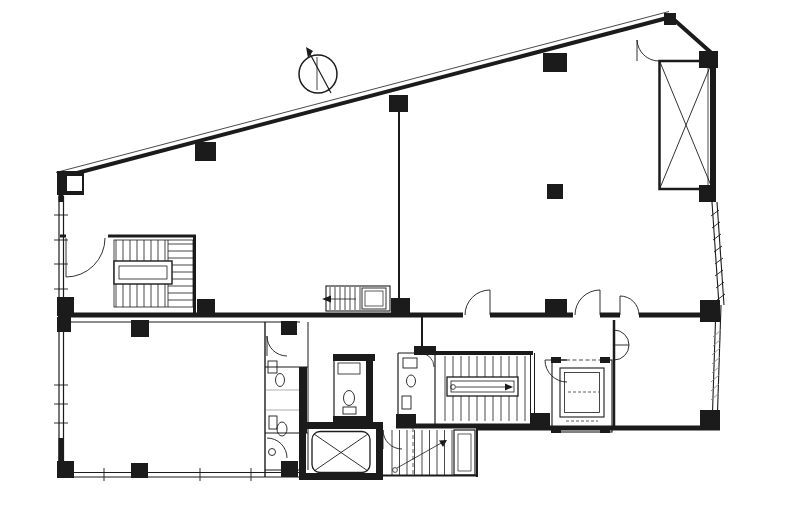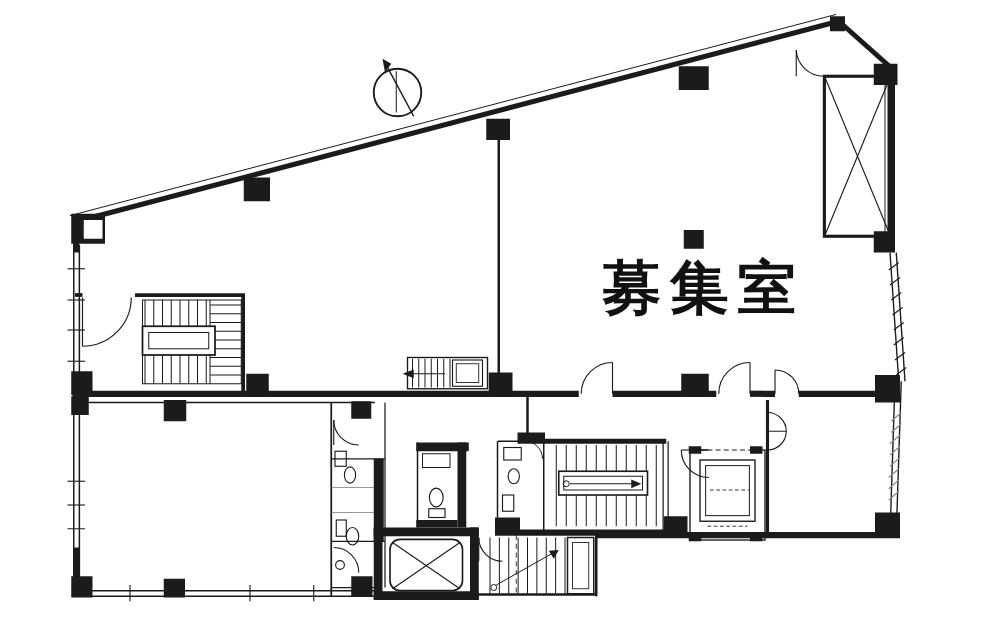--- a/index.html
+++ b/index.html
@@ -310,14 +310,13 @@
       <line x1="600" y1="290" x2="600" y2="315"></line>
       <path d="M 620 296 A 19 19 0 0 1 639 315"></path>
       <line x1="620" y1="296" x2="620" y2="315"></line>
       <path d="M 614 330 A 15 15 0 0 1 614 360"></path>
       <line x1="614" y1="345" x2="629" y2="345"></line>
       <path d="M 545 360 A 22 22 0 0 0 567 382"></path>
       <line x1="545" y1="360" x2="567" y2="360"></line>
     </g>
   </svg>
 
-  <div id="room-label">募集室</div>
 </div>
 
 </body></html>

